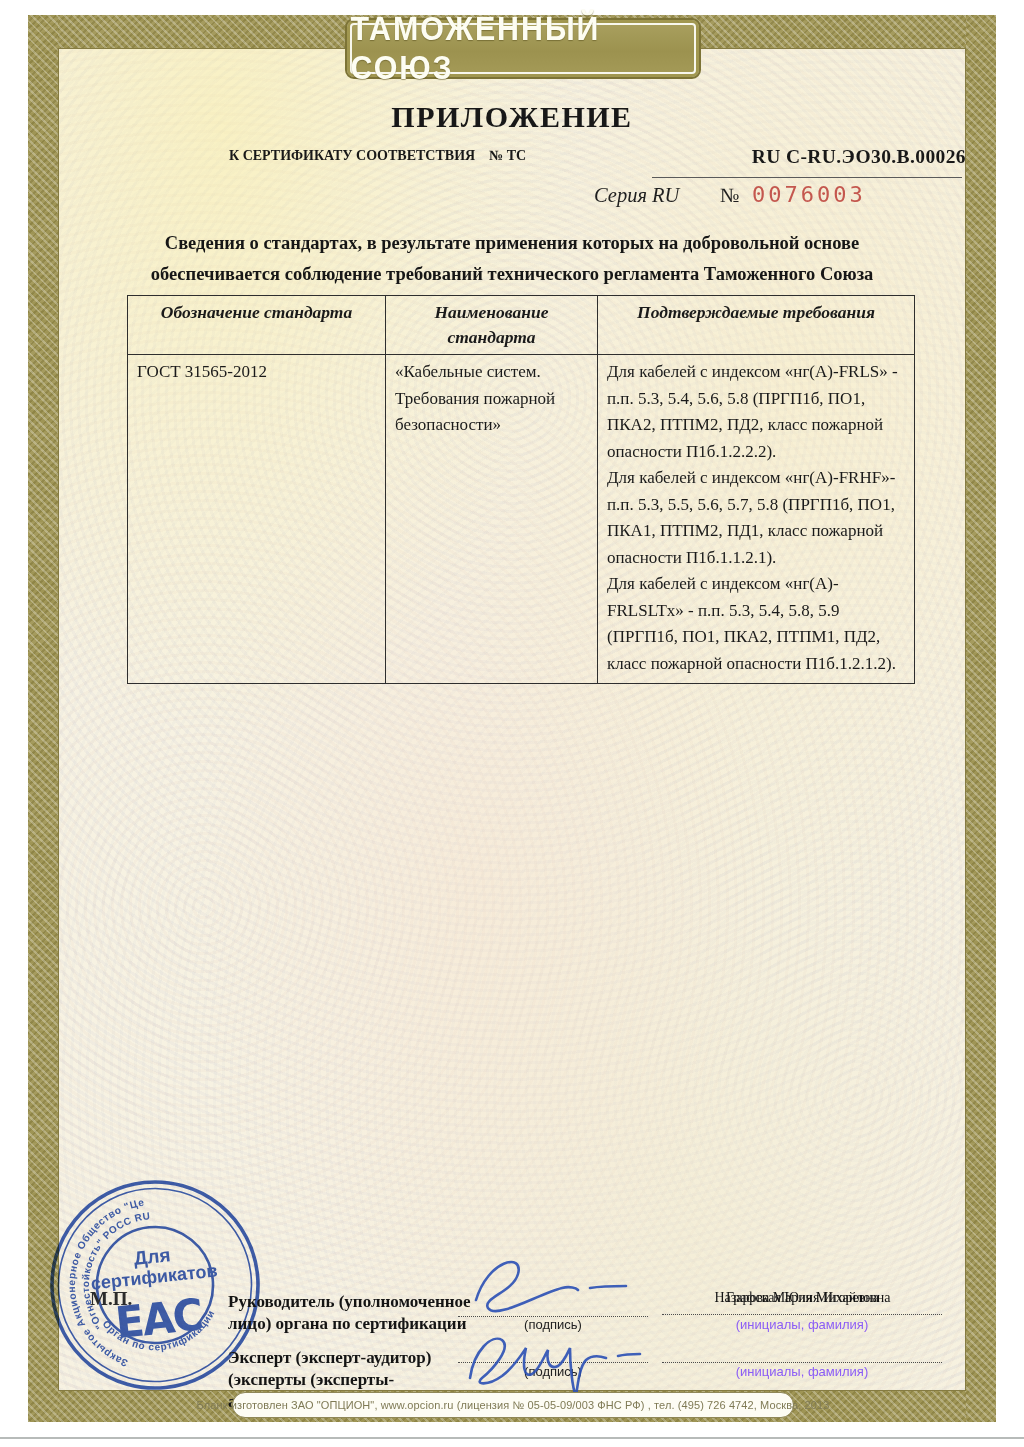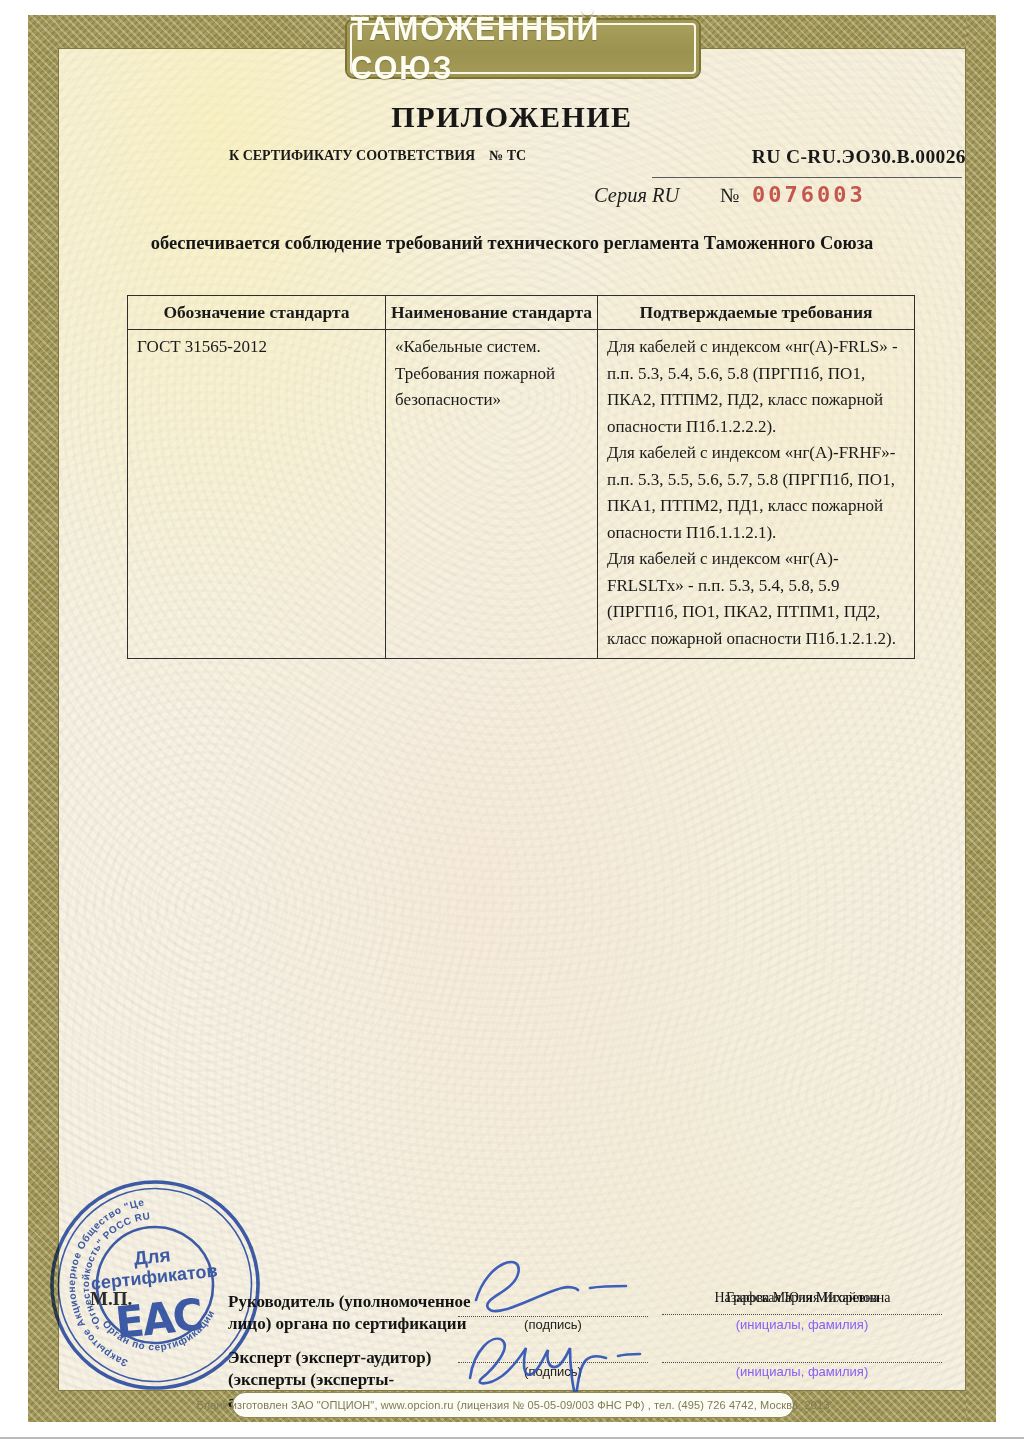--- a/index.html
+++ b/index.html
@@ -42,30 +42,30 @@
   #title{position:absolute;left:0;right:0;top:100px;text-align:center;
     font-weight:bold;font-size:30px;letter-spacing:1.5px;color:#181818;}
   #subtitle{position:absolute;left:229px;top:148px;font-weight:bold;font-size:14px;color:#181818;}
   #subtitle .no-ts{margin-left:14px;}
   #cert-number{position:absolute;left:648px;top:146px;width:318px;text-align:right;
     font-weight:bold;font-size:19.5px;letter-spacing:.4px;color:#181818;}
   #cert-underline{position:absolute;left:652px;top:177px;width:310px;border-top:1.3px solid #5a5a5a;}
   #series-label{position:absolute;left:594px;top:184px;font-size:20.5px;color:#1f1f1f;font-style:italic;}
   #number-sign{position:absolute;left:720px;top:184px;font-size:20.5px;color:#1f1f1f;}
   #blank-number{position:absolute;left:752px;top:182px;font-family:"DejaVu Sans Mono",monospace;
-    font-weight:bold;font-size:22px;letter-spacing:3px;color:#c4574e;}
+    font-weight:normal;font-size:22px;letter-spacing:3px;color:#c4574e;}
 
   #intro{position:absolute;left:0;right:0;top:228px;text-align:center;
     font-weight:bold;font-size:18.5px;line-height:31px;color:#161616;}
 
   
   #std-table{position:absolute;left:127px;top:295px;border-collapse:collapse;
     font-size:17px;line-height:26.5px;color:#1a1a1a;table-layout:fixed;}
   #std-table td,#std-table th{border:1.6px solid #2e2e2e;vertical-align:top;padding:4px 9px 6px 9px;}
-  #std-table th{font-size:17.5px;font-weight:bold;text-align:center;padding:4px 4px;line-height:25px;}
+  #std-table th{font-size:17.5px;font-weight:bold;text-align:center;padding:4px 4px;line-height:25px;font-style:italic;}
   #std-table .c1{width:249px;}
   #std-table .c2{width:203px;}
   #std-table .c3{width:308px;}
   #std-table .row1 td{height:80px;}
   #std-table p{margin:0;}
 
   
   #stamp{position:absolute;left:46px;top:1176px;width:218px;height:218px;
     mix-blend-mode:multiply;opacity:.9;transform:rotate(-6deg);}
   #mp{position:absolute;left:90px;top:1288px;font-weight:bold;font-size:19px;color:#2b2b2b;}
@@ -108,20 +108,21 @@
   <div id="subtitle">
     <span>К СЕРТИФИКАТУ СООТВЕТСТВИЯ</span><span class="no-ts">№ ТС</span>
   </div>
   <div id="cert-number">RU C-RU.ЭО30.В.00026</div>
   <div id="cert-underline"></div>
   <div id="series-label">Серия RU</div>
   <div id="number-sign">№</div>
   <div id="blank-number">0076003</div>
 
   <div id="intro">
+    <div>Сведения о стандартах, в результате применения которых на добровольной основе</div>
     <div>обеспечивается соблюдение требований технического регламента Таможенного Союза</div>
   </div>
 
   <table id="std-table">
     <tbody>
         <tr>
       <th class="c1">Обозначение стандарта</th>
       <th class="c2">Наименование стандарта</th>
       <th class="c3">Подтверждаемые требования</th>
     </tr>

